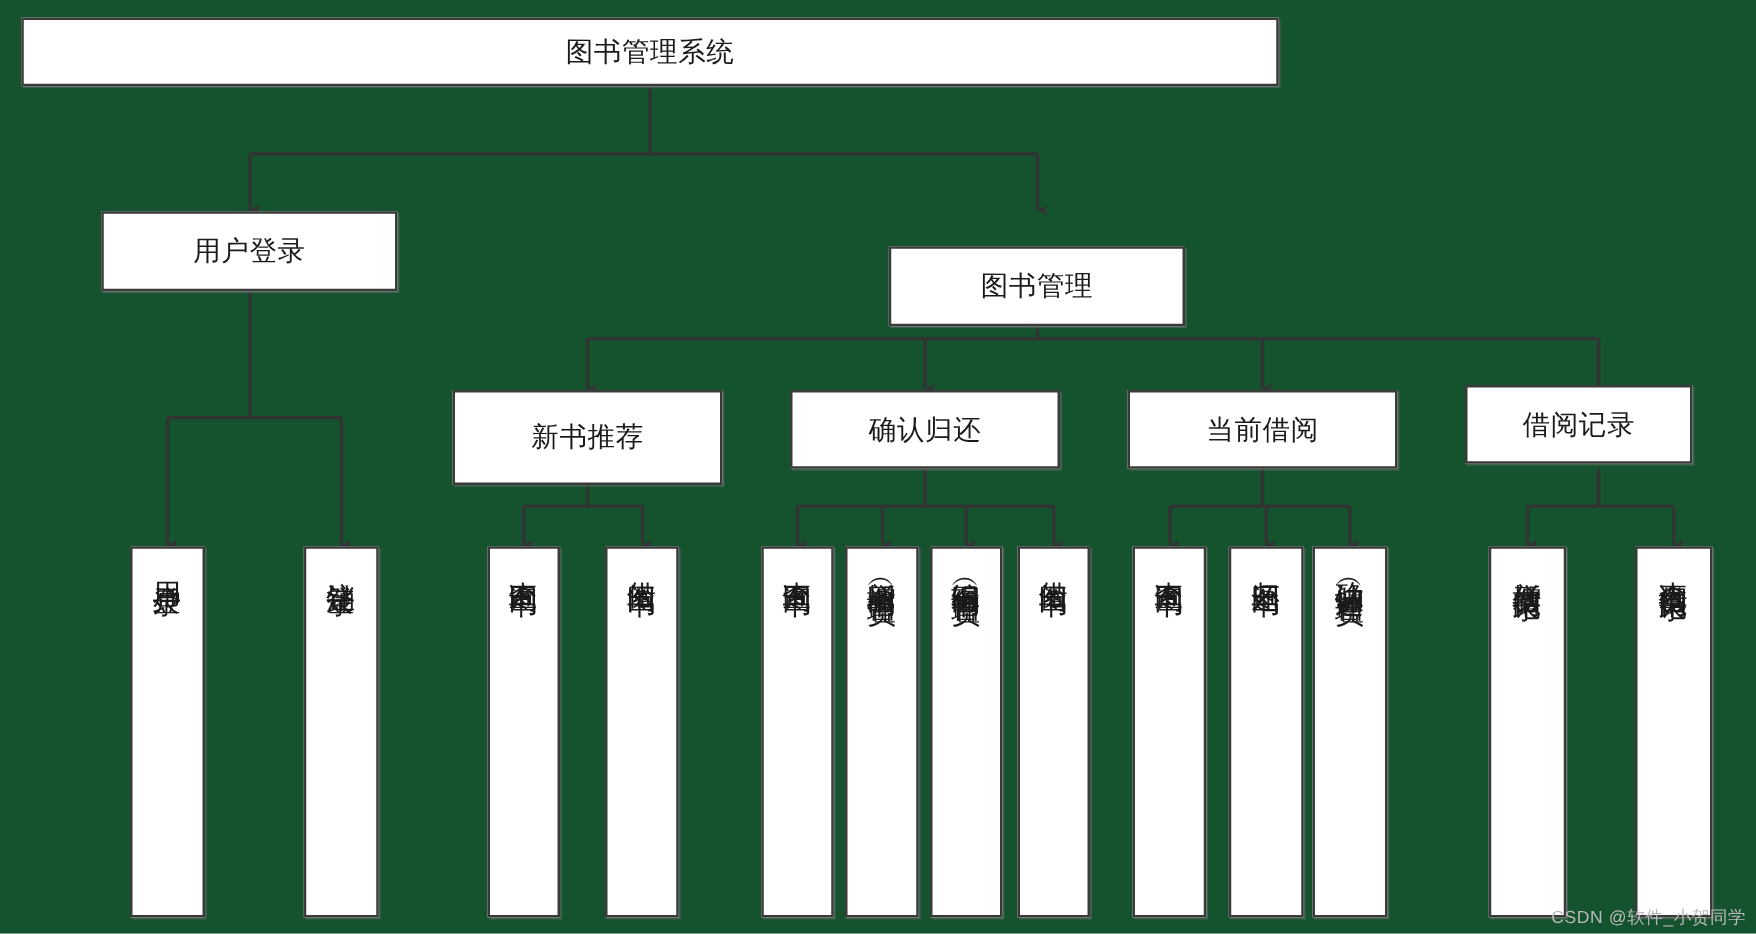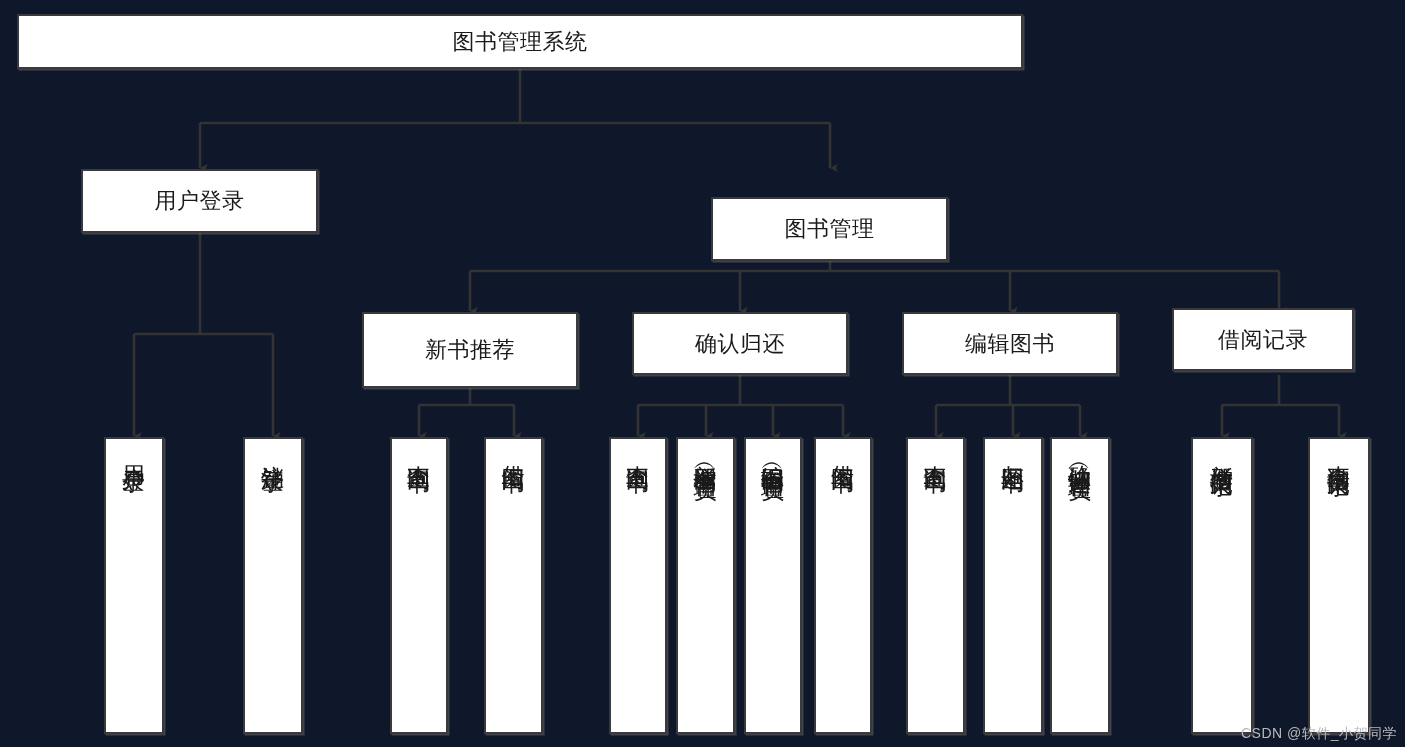--- a/index.html
+++ b/index.html
@@ -7,21 +7,21 @@
     padding: 0;
     background: #ffffff;
   }
   body {
     font-family: "Liberation Sans", "DejaVu Sans", sans-serif;
   }
   #canvas {
     position: relative;
     width: 1405px;
     height: 747px;
-    background: #0f172a;
+    background: #14532d;
     overflow: hidden;
   }
   #edges {
     position: absolute;
     left: 0;
     top: 0;
     width: 1405px;
     height: 747px;
     pointer-events: none;
   }
@@ -125,21 +125,21 @@
       <div class="node horiz" style="left: 711px; top: 169px; width: 237px; height: 64px; margin-top: 28px;">
         <span class="lbl">图书管理</span>
       </div>
       <div class="node horiz" style="left: 362px; top: 312px; width: 216px; height: 76px;">
         <span class="lbl">新书推荐</span>
       </div>
       <div class="node horiz" style="left: 632px; top: 312px; width: 216px; height: 63px;">
         <span class="lbl">确认归还</span>
       </div>
       <div class="node horiz" style="left: 902px; top: 312px; width: 216px; height: 63px;">
-        <span class="lbl">编辑图书</span>
+        <span class="lbl">当前借阅</span>
       </div>
       <div class="node horiz" style="left: 1172px; top: 308px; width: 182px; height: 63px;">
         <span class="lbl">借阅记录</span>
       </div>
       <div class="node vert" style="left: 104px; top: 437px; width: 60px; height: 297px;">
         <span class="lbl">用户登录</span>
       </div>
       <div class="node vert" style="left: 243px; top: 437px; width: 60px; height: 297px;">
         <span class="lbl">注销登录</span>
       </div>

